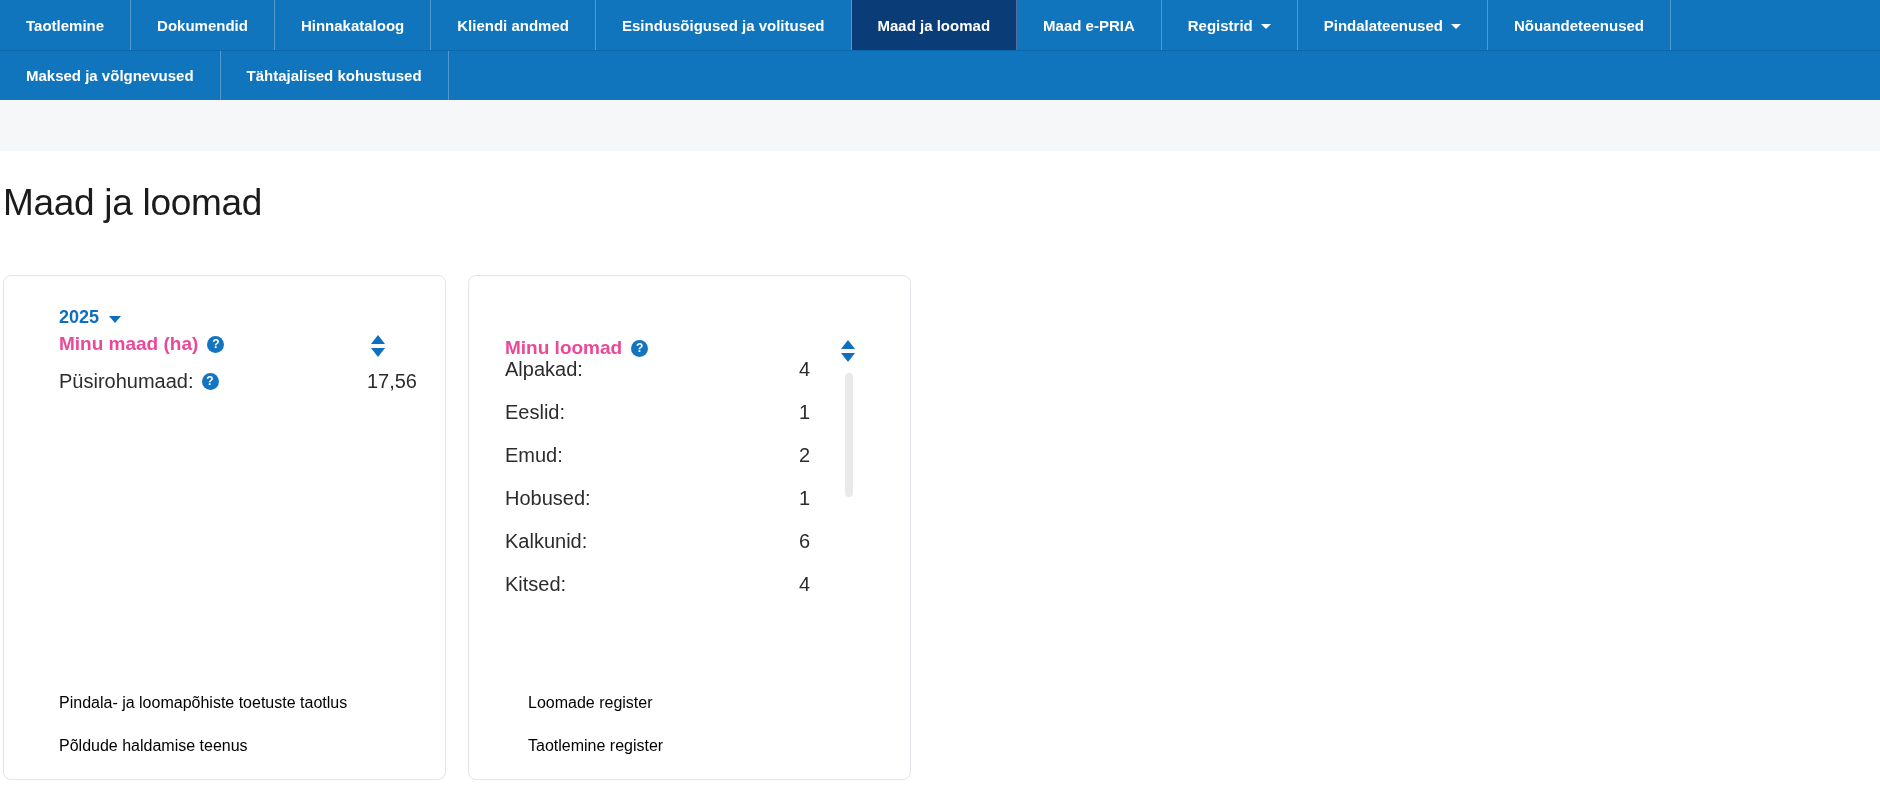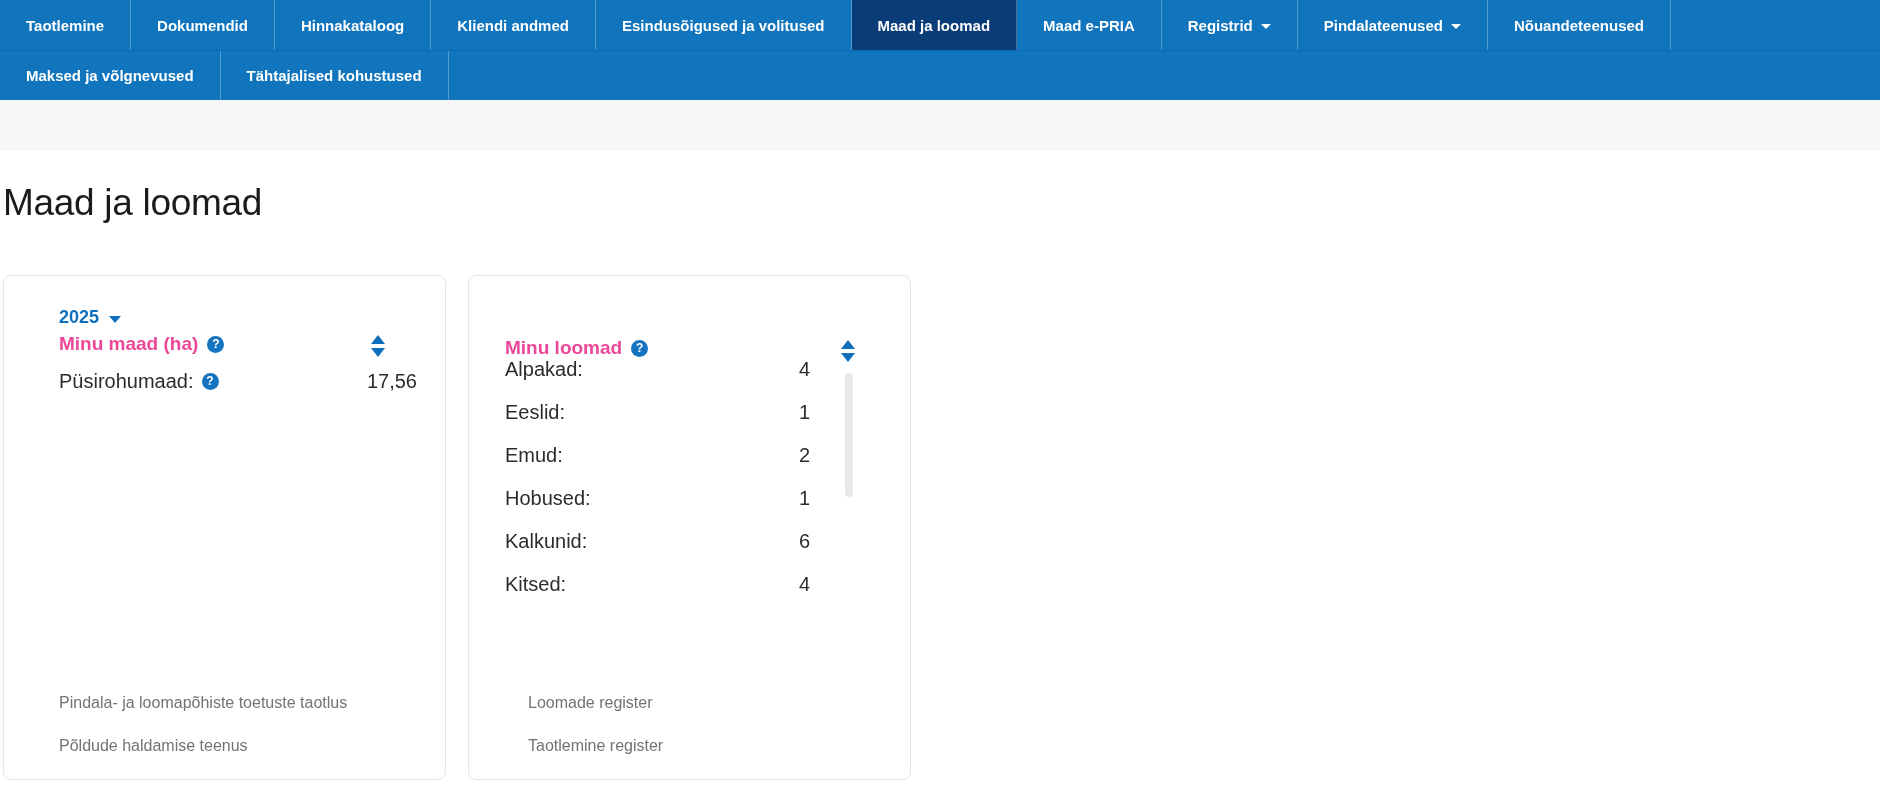--- a/index.html
+++ b/index.html
@@ -108,21 +108,21 @@
     background:#e7e9eb; cursor:pointer;
   }
 
   .links {
     position:absolute; bottom:23px;
     display:flex; flex-direction:column; gap:23px;
     font-size:16px; line-height:20px;
   }
   .card-land .links { left:55px; }
   .card-animals .links { left:59px; }
-  .links a { color:#737373; text-decoration:none; cursor:pointer; }
+  .links a { color:#000000; text-decoration:none; cursor:pointer; }
 </style>
 </head>
 <body>
 
 <nav class="navbar">
   <div class="nav-row">
 
       <div class="nav-tab">
         <span>Taotlemine</span>
 

